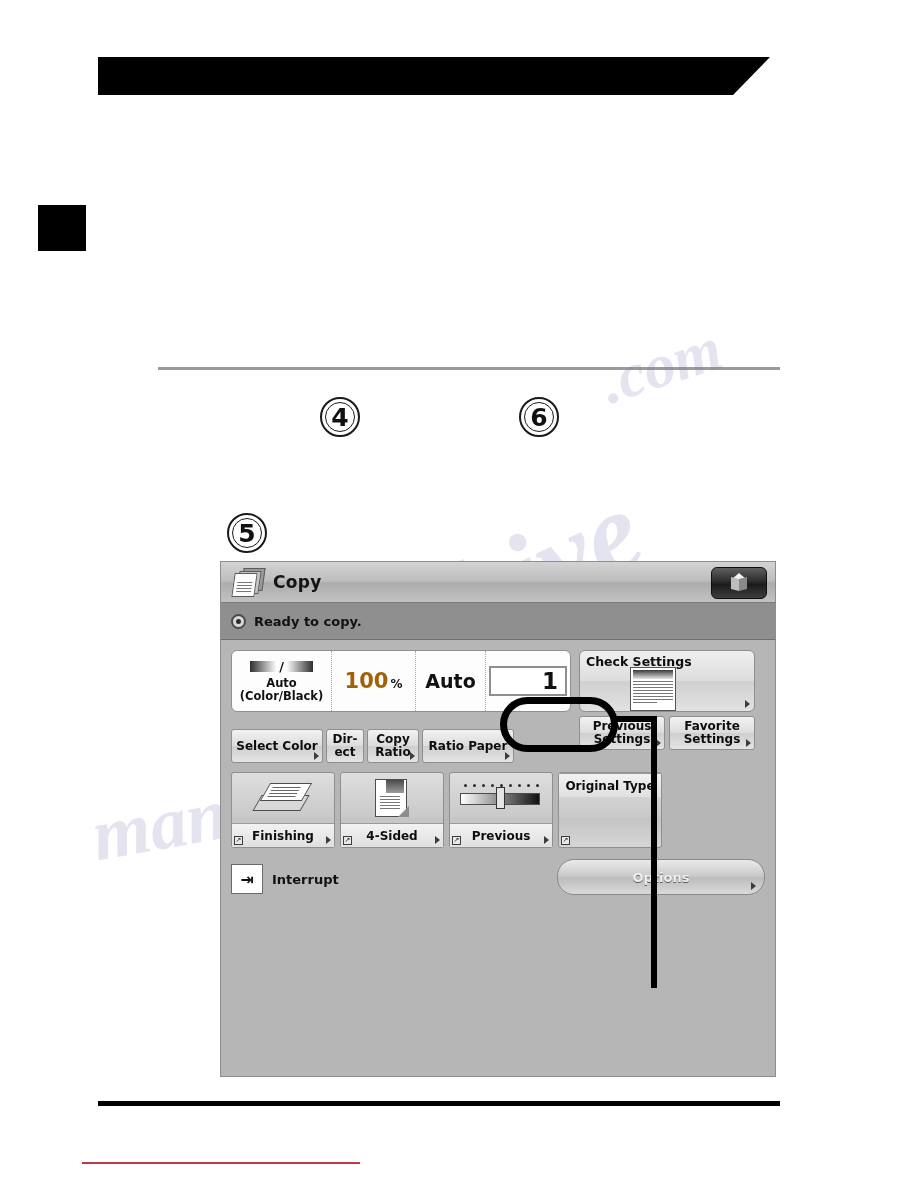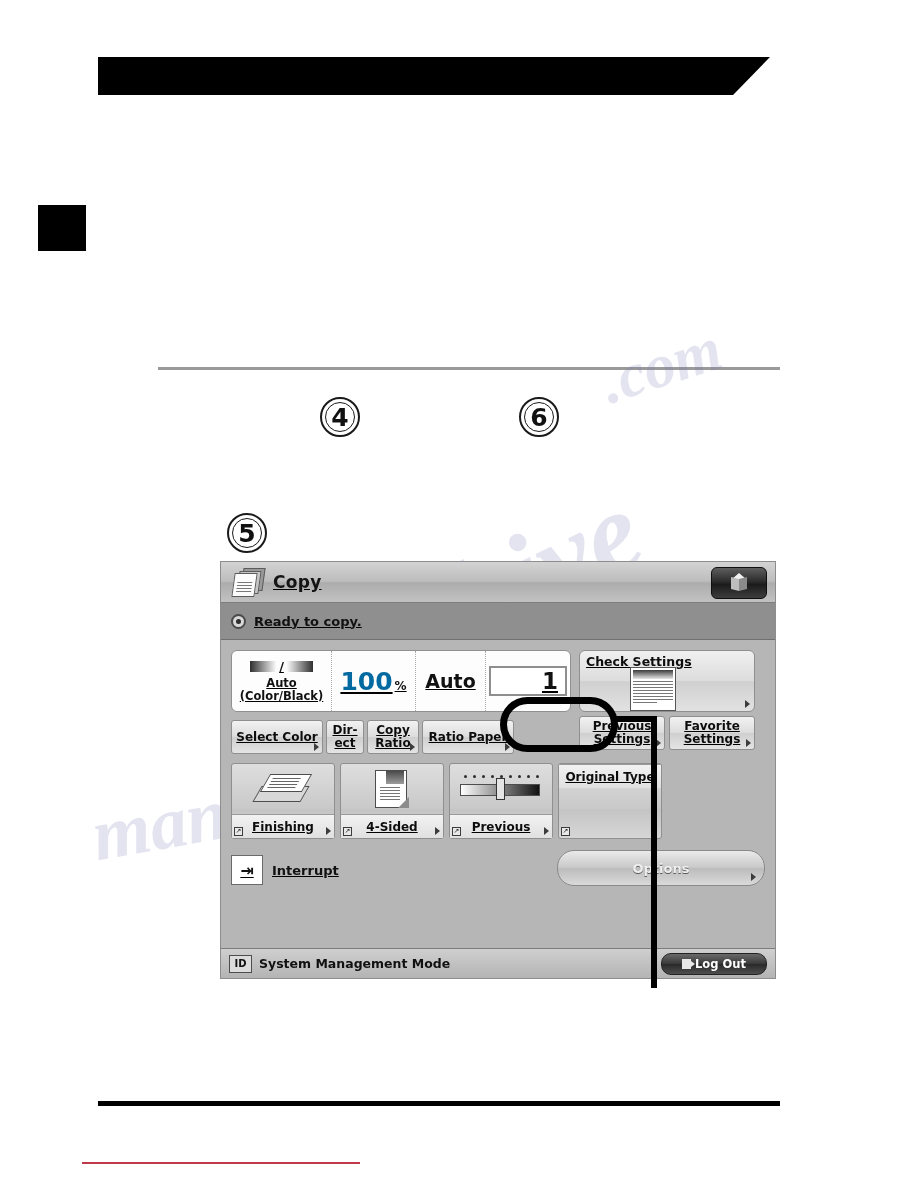--- a/index.html
+++ b/index.html
@@ -32,25 +32,24 @@
     content:"";position:absolute;left:3px;top:3px;right:3px;bottom:3px;
     border:1.5px solid #1a1a1a;border-radius:50%;
   }
   .step-circle>span{position:relative;}
   #step-4{left:320px;top:397px;}
   #step-6{left:519px;top:397px;}
   #step-5{left:227px;top:513px;}
 
   
   #panel{
-    left:220px;top:561px;width:556px;height:418px;
+    left:220px;top:561px;width:556px;height:516px;
     background:#b6b6b6;border:1px solid #8d8d8d;box-sizing:border-box;
     font-family:"DejaVu Sans", sans-serif;
     overflow:hidden;
-    text-decoration:underline;
   }
   
   .titlebar{
     position:relative;height:40px;
     background:linear-gradient(to bottom,#d3d3d3 0%,#bdbdbd 48%,#acacac 52%,#c2c2c2 100%);
     border-bottom:1px solid #7d7d7d;
     display:flex;align-items:center;padding:0 8px;
   }
   .doc-stack{position:relative;width:34px;height:28px;margin-left:2px;margin-right:8px;}
   .doc-stack i{
@@ -107,30 +106,30 @@
   .bcell.color{width:100px;}
   .bcell.ratio{width:84px;}
   .bcell.paper{width:70px;}
   .bcell.qty{flex:1;}
   .colorbars{display:flex;align-items:center;gap:3px;margin-bottom:3px;}
   .cbar{width:26px;height:11px;}
   .cbar.a{background:linear-gradient(to right,#2f2f2f,#fafafa);}
   .cbar.b{background:linear-gradient(to right,#fafafa,#2f2f2f);}
   .cslash{font-size:13px;font-weight:bold;color:#111;}
   .ctext{font-size:11.5px;color:#111;line-height:1.12;text-align:center;font-weight:bold;}
-  .ratio-val{font-size:25px;font-weight:bold;color:#0369a1;}
+  .ratio-val{font-size:21px;font-weight:bold;color:#a16207;}
   .ratio-pct{font-size:12px;font-weight:bold;color:#111;margin-left:2px;}
   .paper-val{font-size:19px;font-weight:bold;color:#111;}
   .qty-field{
     width:78px;height:30px;border:2px solid #8e8e8e;background:#fff;box-sizing:border-box;
     display:flex;align-items:center;justify-content:flex-end;padding-right:7px;
     font-size:23px;font-weight:bold;color:#111;
   }
 
-  .btnrow{display:flex;gap:3px;margin-top:8px;}
+  .btnrow{display:flex;gap:3px;margin-top:17px;}
   .sbtn{
     position:relative;height:34px;box-sizing:border-box;
     background:linear-gradient(to bottom,#f2f2f2 0%,#dcdcdc 50%,#cfcfcf 51%,#e4e4e4 100%);
     border:1px solid #8f8f8f;border-radius:3px;
     display:flex;align-items:center;justify-content:center;
     font-size:12px;font-weight:bold;color:#0d0d0d;text-align:center;line-height:1.08;
     padding:0 4px;
   }
   .sbtn .arrow{position:absolute;right:3px;bottom:2px;width:0;height:0;
     border-top:4px solid transparent;border-bottom:4px solid transparent;border-left:5px solid #3c3c3c;}
@@ -469,25 +468,17 @@
     <div class="introw">
       <div class="int-icon">⇥</div>
       <div class="int-label">Interrupt</div>
       <div class="options-btn">
         <span>Options</span>
         <span class="arrow"></span>
       </div>
     </div>
   </div>
 
-  <div class="footer">
-    <div class="id-badge">ID</div>
-    <div class="smm-text">System Management Mode</div>
-    <div class="logout">
-      <span class="door"></span>
-      <span>Log Out</span>
-    </div>
-  </div>
 </div>
 
 <div class="abs" id="callout-ring"></div>
 <div class="abs" id="callout-hline"></div>
 <div class="abs" id="callout-vline"></div>
 
 </body></html>

